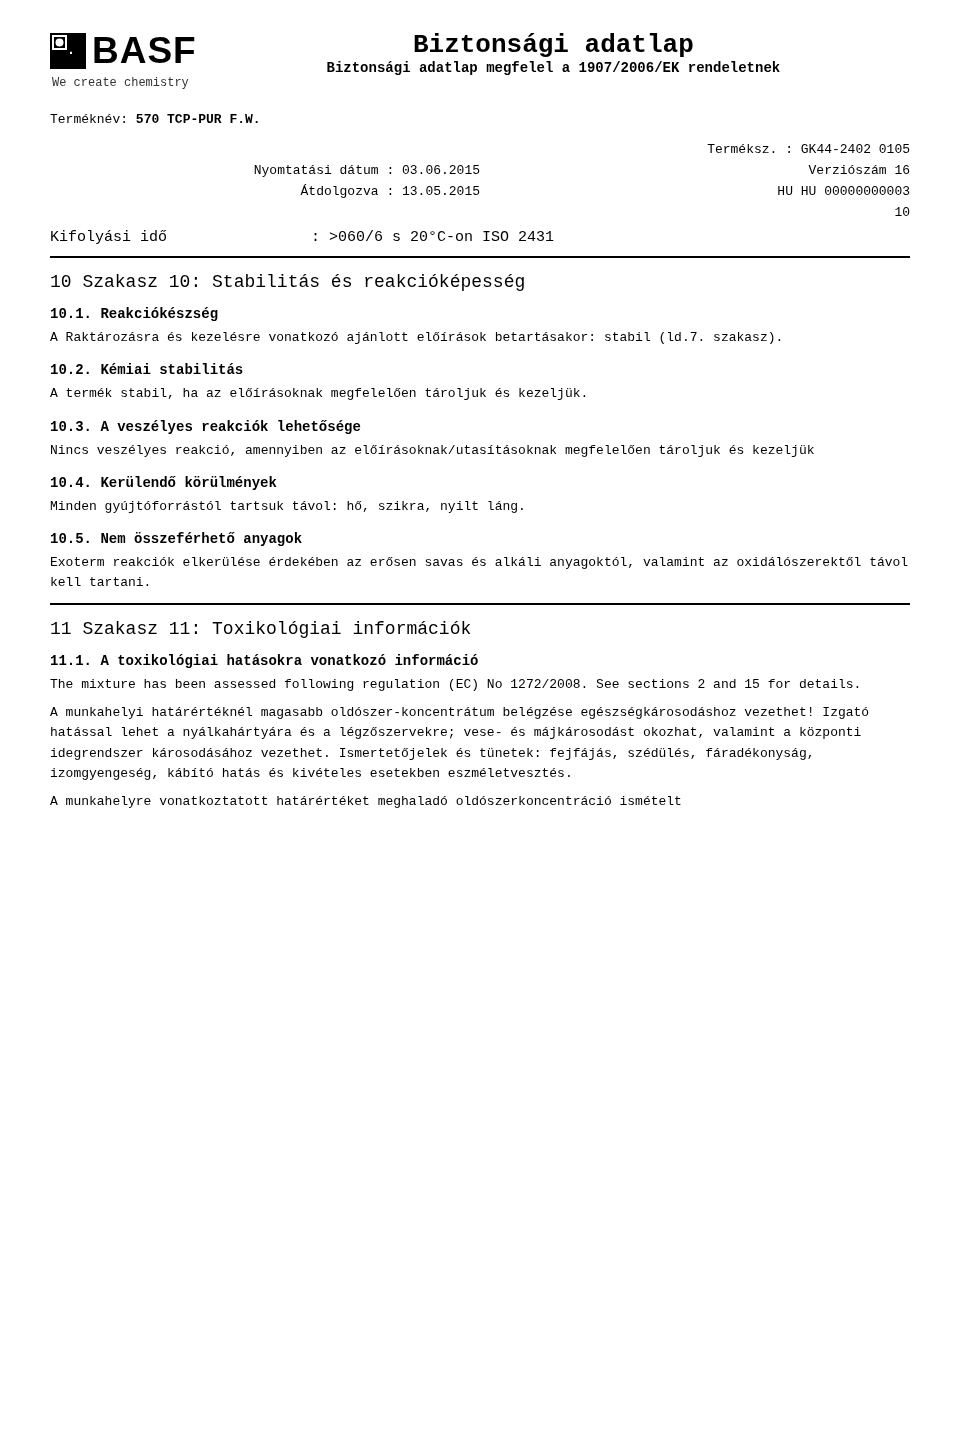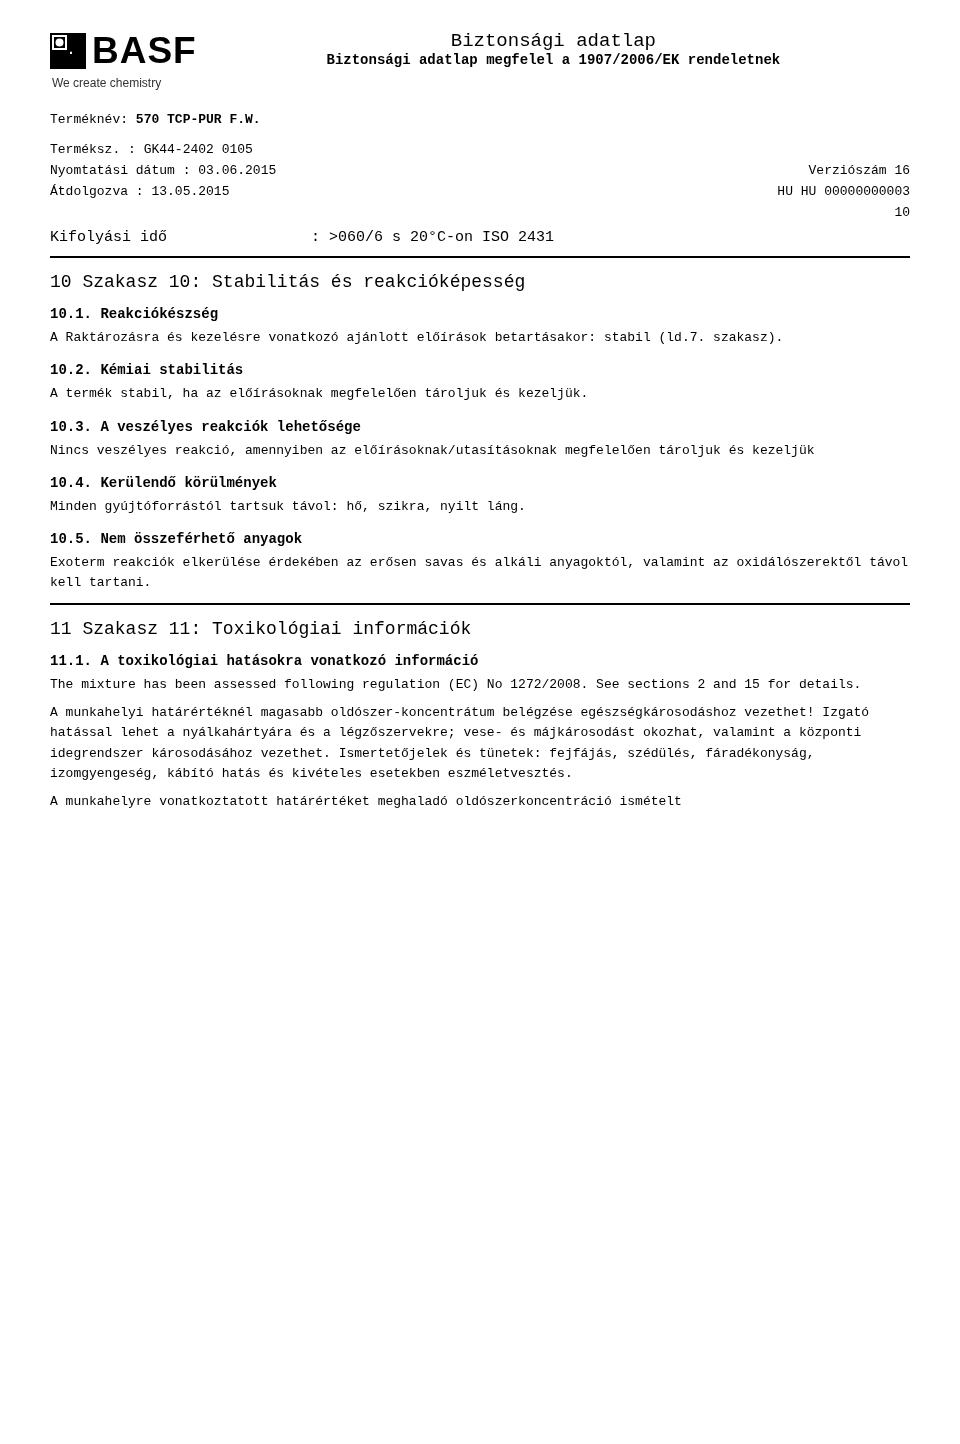--- a/index.html
+++ b/index.html
@@ -42,50 +42,50 @@
       font-family: Arial, sans-serif;
     }
     .logo-basf {
       font-family: Arial, sans-serif;
       font-size: 37px;
       font-weight: bold;
       color: #000;
       letter-spacing: 1px;
     }
     .logo-tagline {
-      font-family: Liberation Sans, sans-serif;
+      font-family: Liberation Mono, monospace;
       font-size: 12px;
       color: #333;
       margin-left: 2px;
     }
     .page-title-area {
       flex: 1;
       text-align: center;
     }
     .main-title {
-      font-size: 19px;
-      font-weight: normal;
+      font-size: 26px;
+      font-weight: bold;
       font-family: 'Courier New', Courier, monospace;
     }
     .subtitle {
       font-size: 14px;
       font-weight: bold;
       font-family: 'Courier New', Courier, monospace;
     }
     .meta-section {
       margin-top: 18px;
       margin-bottom: 10px;
     }
     .meta-row {
       display: flex;
       justify-content: space-between;
       font-size: 13px;
       line-height: 1.6;
     }
-    .meta-left { flex: 1; }
+    .meta-left { flex: 1; text-align: right; }
     .meta-right { flex: 1; text-align: right; }
     .divider {
       border: none;
       border-top: 2px solid #000;
       margin: 10px 0;
     }
     .flow-row {
       font-size: 15px;
       margin: 6px 0 10px 0;
     }

